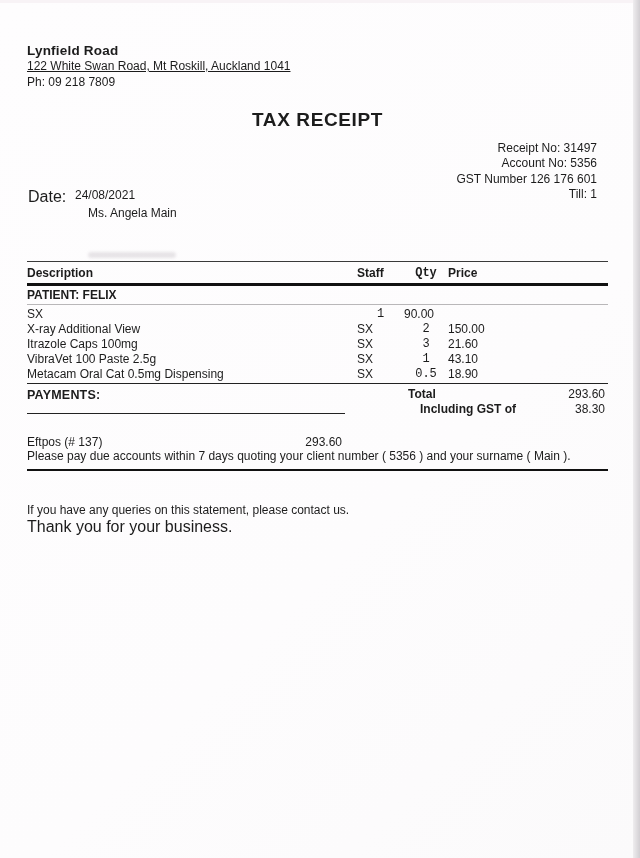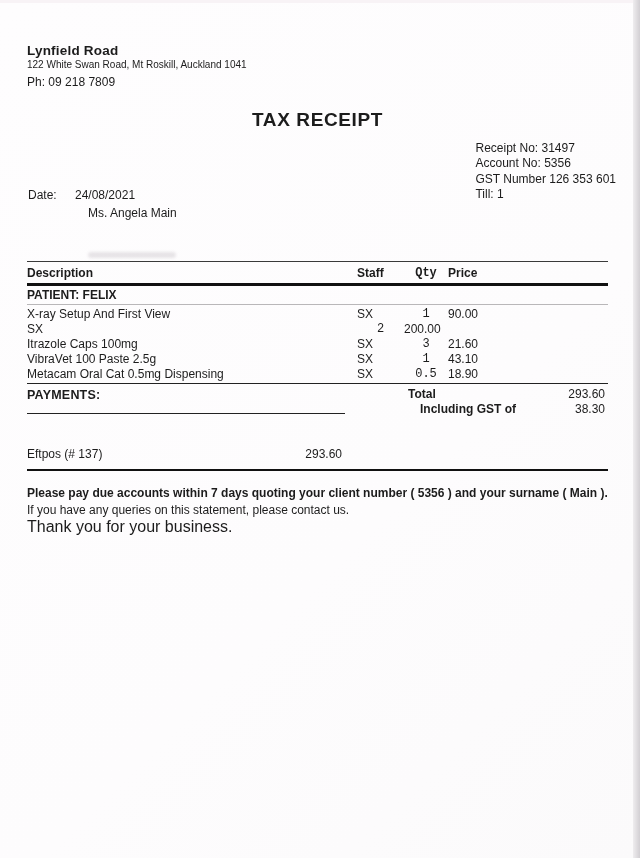--- a/index.html
+++ b/index.html
@@ -23,34 +23,34 @@
     position: absolute; right: 0; top: 0; width: 7px; height: 858px;
     background: linear-gradient(to right, #efedef, #d2cfd3);
   }
   .smudge {
     position: absolute; left: 88px; top: 252px; width: 88px; height: 6px;
     background: rgba(150,140,148,0.22); filter: blur(1.5px); border-radius: 3px;
   }
 
   
   .clinic-name  { position: absolute; left: 27px; top: 43px; font-size: 13.5px; font-weight: bold; letter-spacing: .2px; }
-  .clinic-addr  { position: absolute; left: 27px; top: 59px; font-size: 10px; }
+  .clinic-addr  { position: absolute; left: 27px; top: 59px; font-size: 12px; text-decoration: underline; }
   .clinic-phone { position: absolute; left: 27px; top: 75px; font-size: 12px; }
 
   .doc-title {
     position: absolute; left: 27px; right: 32px; top: 109px;
     text-align: center; font-size: 19px; font-weight: bold; letter-spacing: .6px;
   }
 
   .meta {
-    position: absolute; right: 24px; top: 141px;
-    text-align: left; font-size: 12px; line-height: 15.4px;
+    position: absolute; right: 43px; top: 141px;
+    text-align: right; font-size: 12px; line-height: 15.4px;
   }
 
-  .date-label  { position: absolute; left: 28px; top: 188px; font-size: 12px; }
+  .date-label  { position: absolute; left: 28px; top: 188px; font-size: 16px; }
   .date-value  { position: absolute; left: 75px; top: 188px; font-size: 12px; }
   .client-name { position: absolute; left: 88px; top: 206px; font-size: 12px; }
 
   
   .table {
     position: absolute; left: 27px; top: 261px; width: 581px;
     border-top: 1px solid #3a3a3a;
     font-size: 12px;
   }
   .trow {
@@ -79,75 +79,75 @@
   .gst-value     { position: absolute; right: 3px;  top: 18px; }
 
   
   .payments-heading {
     position: absolute; left: 27px; top: 388px; width: 318px;
     font-size: 12.5px; font-weight: bold; letter-spacing: .2px;
     padding-bottom: 11px; border-bottom: 1.5px solid #222;
   }
   .payment-row {
     position: absolute; left: 27px; top: 435px; width: 315px;
-    display: flex; justify-content: space-between; font-size: 12px; margin-top: 12px;
+    display: flex; justify-content: space-between; font-size: 12px;
   }
 
   
   .footer-rule { position: absolute; left: 27px; top: 469px; width: 581px; border-top: 2.5px solid #111; }
-  .footer-1 { position: absolute; left: 27px; top: 486px; font-size: 12px; font-weight: bold; }
+  .footer-1 { position: absolute; left: 27px; top: 449px; font-size: 12px; }
   .footer-2 { position: absolute; left: 27px; top: 503px; font-size: 12px; }
   .footer-3 { position: absolute; left: 27px; top: 518px; font-size: 16px; }
 </style>
 </head>
 <body>
 
 <div class="page">
   <div class="edge-top"></div>
   <div class="edge-right"></div>
   <div class="smudge"></div>
 
   <div class="clinic-name">Lynfield Road</div>
   <div class="clinic-addr">122 White Swan Road, Mt Roskill, Auckland 1041</div>
   <div class="clinic-phone">Ph: 09 218 7809</div>
 
   <div class="doc-title">TAX RECEIPT</div>
 
   <div class="meta">
     <div>Receipt No: 31497</div>
     <div>Account No: 5356</div>
-    <div>GST Number 126 353 601</div>
+    <div>GST Number 126 176 601</div>
     <div>Till: 1</div>
   </div>
 
   <div class="date-label">Date:</div>
   <div class="date-value">24/08/2021</div>
   <div class="client-name">Ms. Angela Main</div>
 
   <div class="table">
     <div class="trow thead">
       <span class="c-desc">Description</span>
       <span class="c-staff">Staff</span>
       <span class="c-qty">Qty</span>
       <span class="c-price">Price</span>
     </div>
     <div class="thead-rule"></div>
     <div class="patient-row">PATIENT: FELIX</div>
 
     <div class="items">
       <div class="trow">
-        <span class="c-desc">X-ray Setup And First View</span>
         <span class="c-staff">SX</span>
         <span class="c-qty">1</span>
         <span class="c-price">90.00</span>
       </div>
       <div class="trow">
+        <span class="c-desc">X-ray Additional View</span>
         <span class="c-staff">SX</span>
         <span class="c-qty">2</span>
-        <span class="c-price">200.00</span>
+        <span class="c-price">150.00</span>
       </div>
       <div class="trow">
         <span class="c-desc">Itrazole Caps 100mg</span>
         <span class="c-staff">SX</span>
         <span class="c-qty">3</span>
         <span class="c-price">21.60</span>
       </div>
       <div class="trow">
         <span class="c-desc">VibraVet 100 Paste 2.5g</span>
         <span class="c-staff">SX</span>

